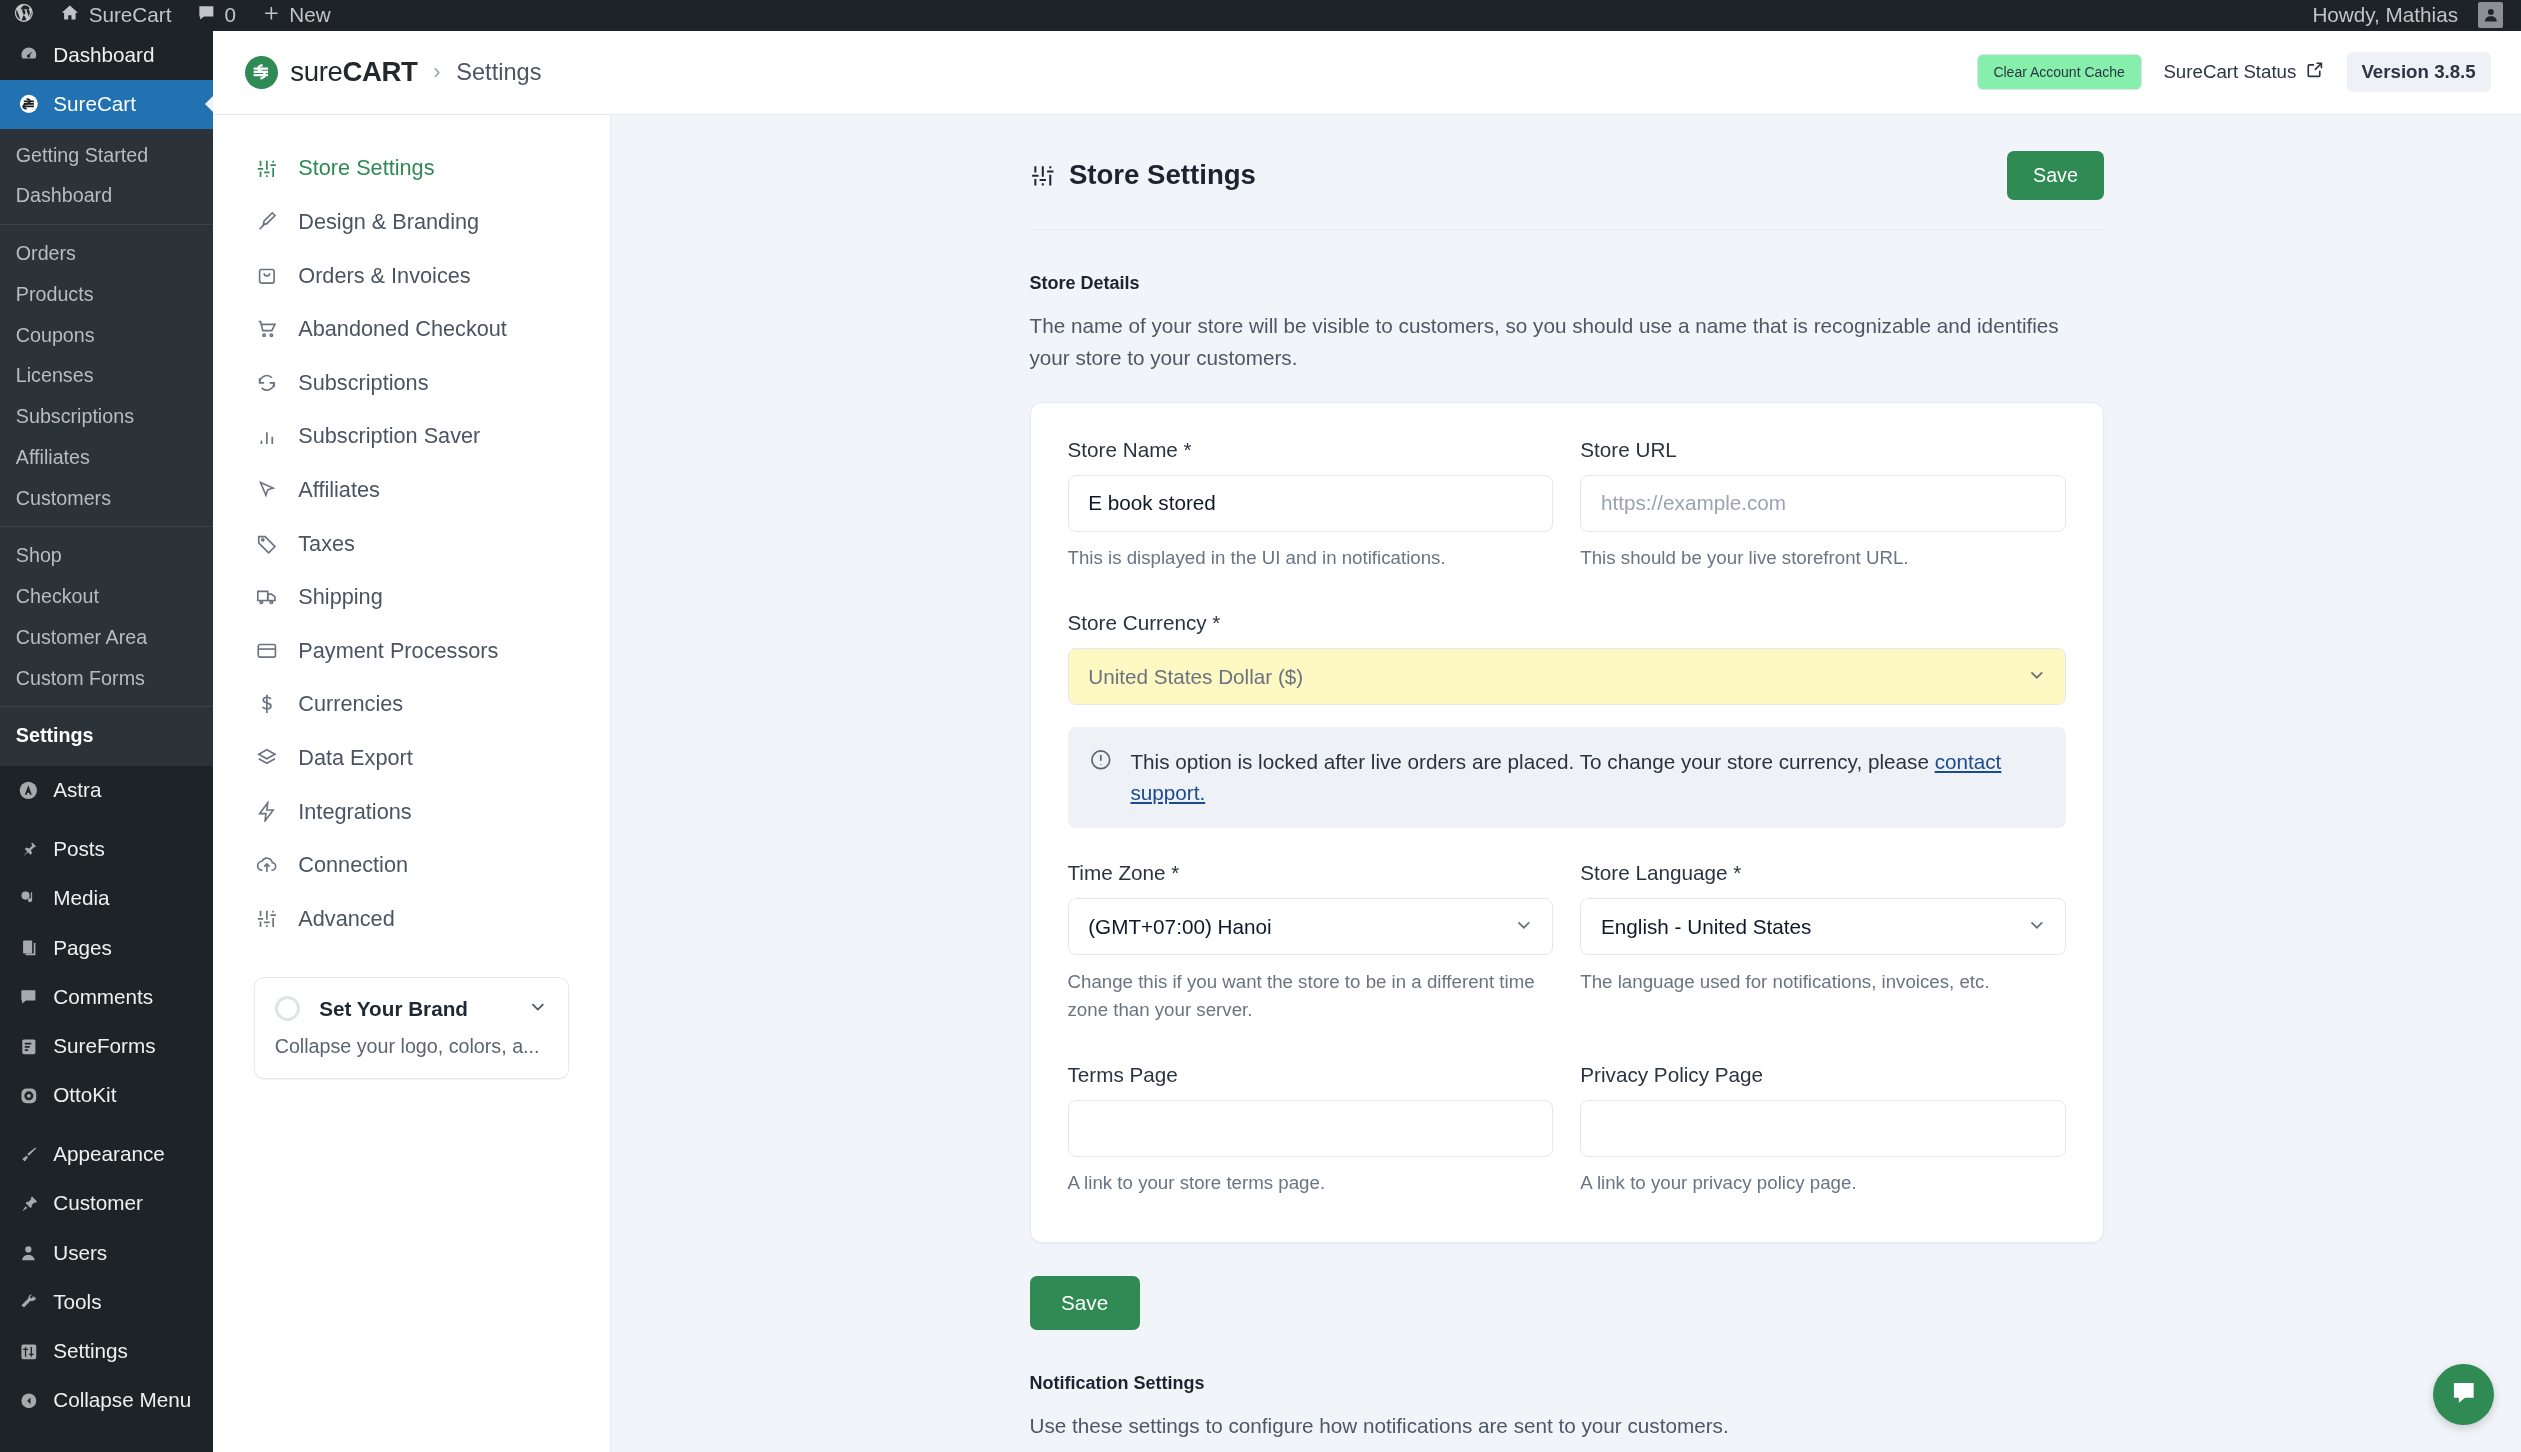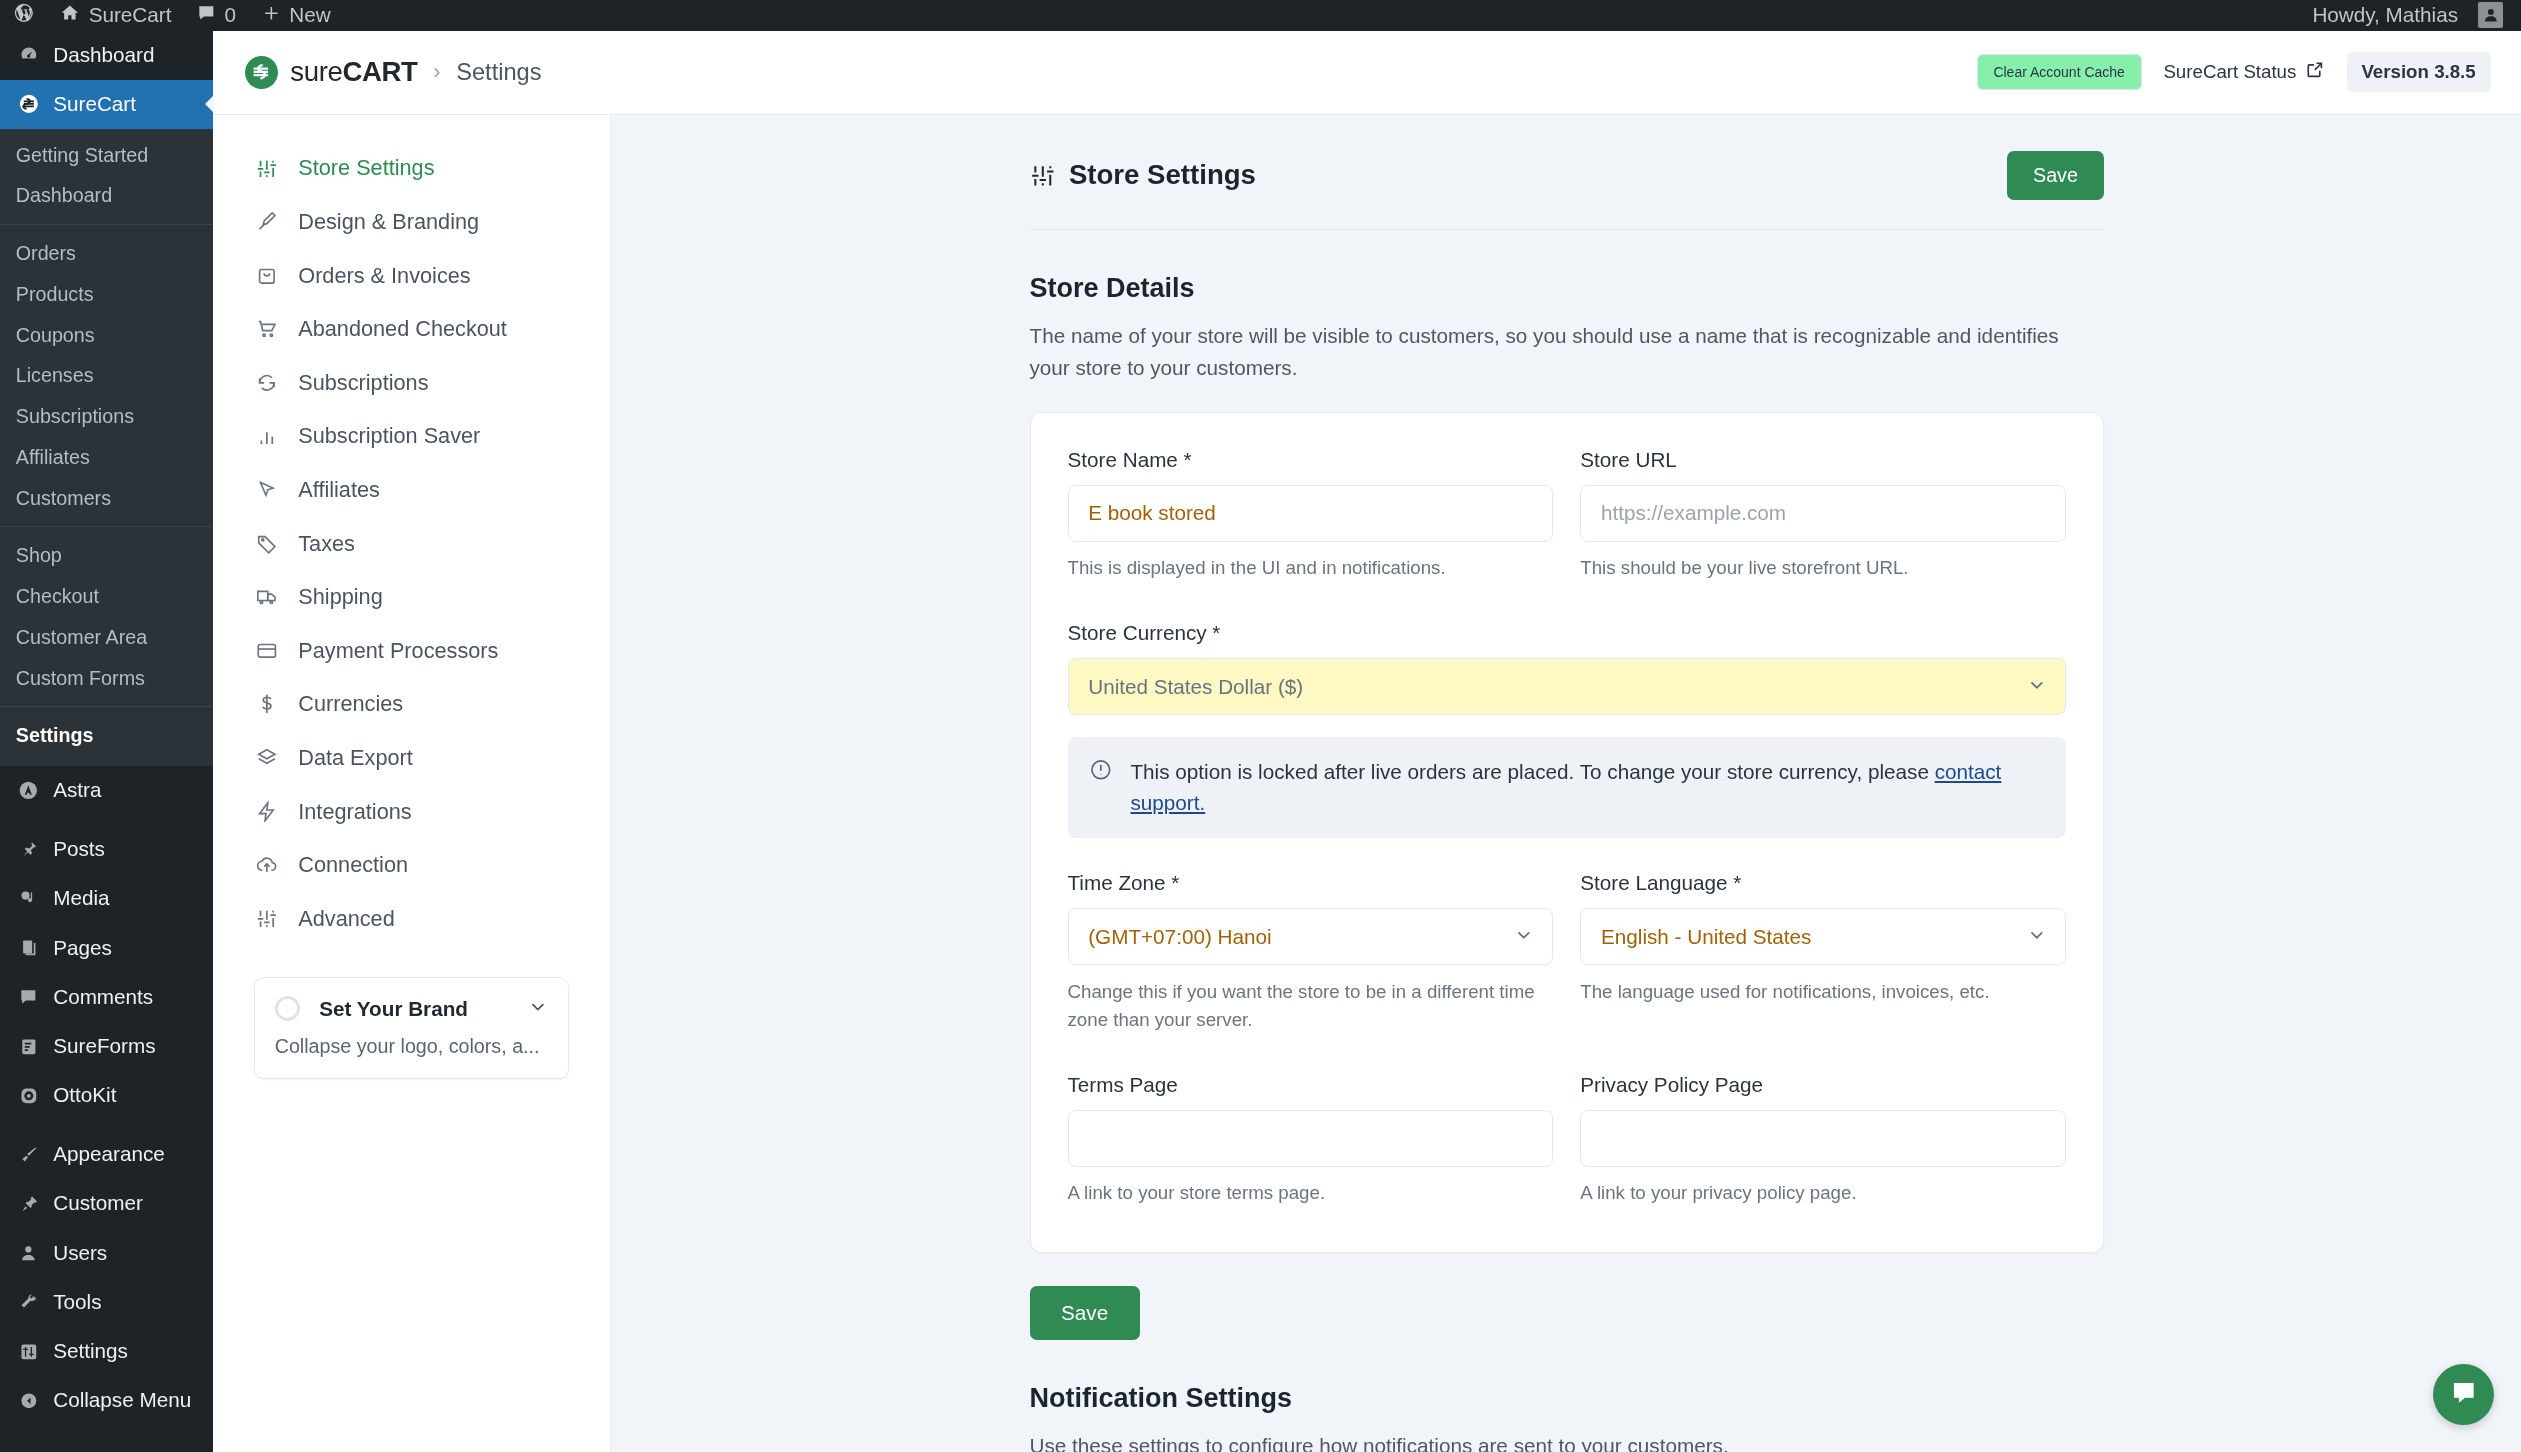--- a/index.html
+++ b/index.html
@@ -129,33 +129,33 @@
     display: flex; align-items: center; padding-top: 37px; padding-bottom: 29.6px;
   }
   .page-head .ph-icon { margin-right: 13.8px; color: #1f2733; display:flex; }
   .page-title { font-size: 27.6px; font-weight: bold; color: #1b2430; }
   .btn-save {
     margin-left: auto; background: #2f8a54; color: #fff; border: none;
     border-radius: 6.9px; padding: 12.8px 25.6px; font-size: 19.7px; cursor: pointer;
     font-family: "Liberation Sans", sans-serif;
   }
   .head-rule { height:1px; background: #e4e8ef; }
-  .section-title { font-size: 27px; font-weight: bold; color: #1b2430; margin: 43px 0 15.8px 0; }
+  .section-title { font-size: 18px; font-weight: bold; color: #1b2430; margin: 43px 0 15.8px 0; }
   .section-desc { font-size: 20.7px; color: #4d5766; line-height: 1.55; max-width: 1044px; }
   .card {
     background: #fff; border: 1px solid #e6e9ef; border-radius: 11.8px;
     margin-top: 27.6px; padding: 35px 37px 39px 37px;
     box-shadow: 0 1px 2px rgba(16,24,40,.04);
   }
   .grid2 { display: grid; grid-template-columns: 1fr 1fr; column-gap: 27.6px; }
   .field { margin-bottom: 5.9px; }
   .field-label { font-size: 20.7px; color: #2a3340; margin-bottom: 12.8px; display:block; }
   .input {
     width: 100%; height: 57px; border: 1px solid #e3e7ee; border-radius: 7.9px;
-    background: #fff; padding: 0 19.7px; font-size: 20.7px; color: #a16207;
+    background: #fff; padding: 0 19.7px; font-size: 20.7px; color: #0f172a;
     font-family: "Liberation Sans", sans-serif; outline: none;
   }
   .input::placeholder { color: #9aa3af; }
   .input.readonly { color: #6b7280; background: #fef9c3; }
   .help { font-size: 18.7px; color: #6b7482; margin-top: 12.8px; line-height: 1.5; }
   .select-wrap { position: relative; }
   .select-wrap .chev {
     position: absolute; right: 17.7px; top: 50%; transform: translateY(-50%);
     pointer-events: none; color: #6b7280;
   }

